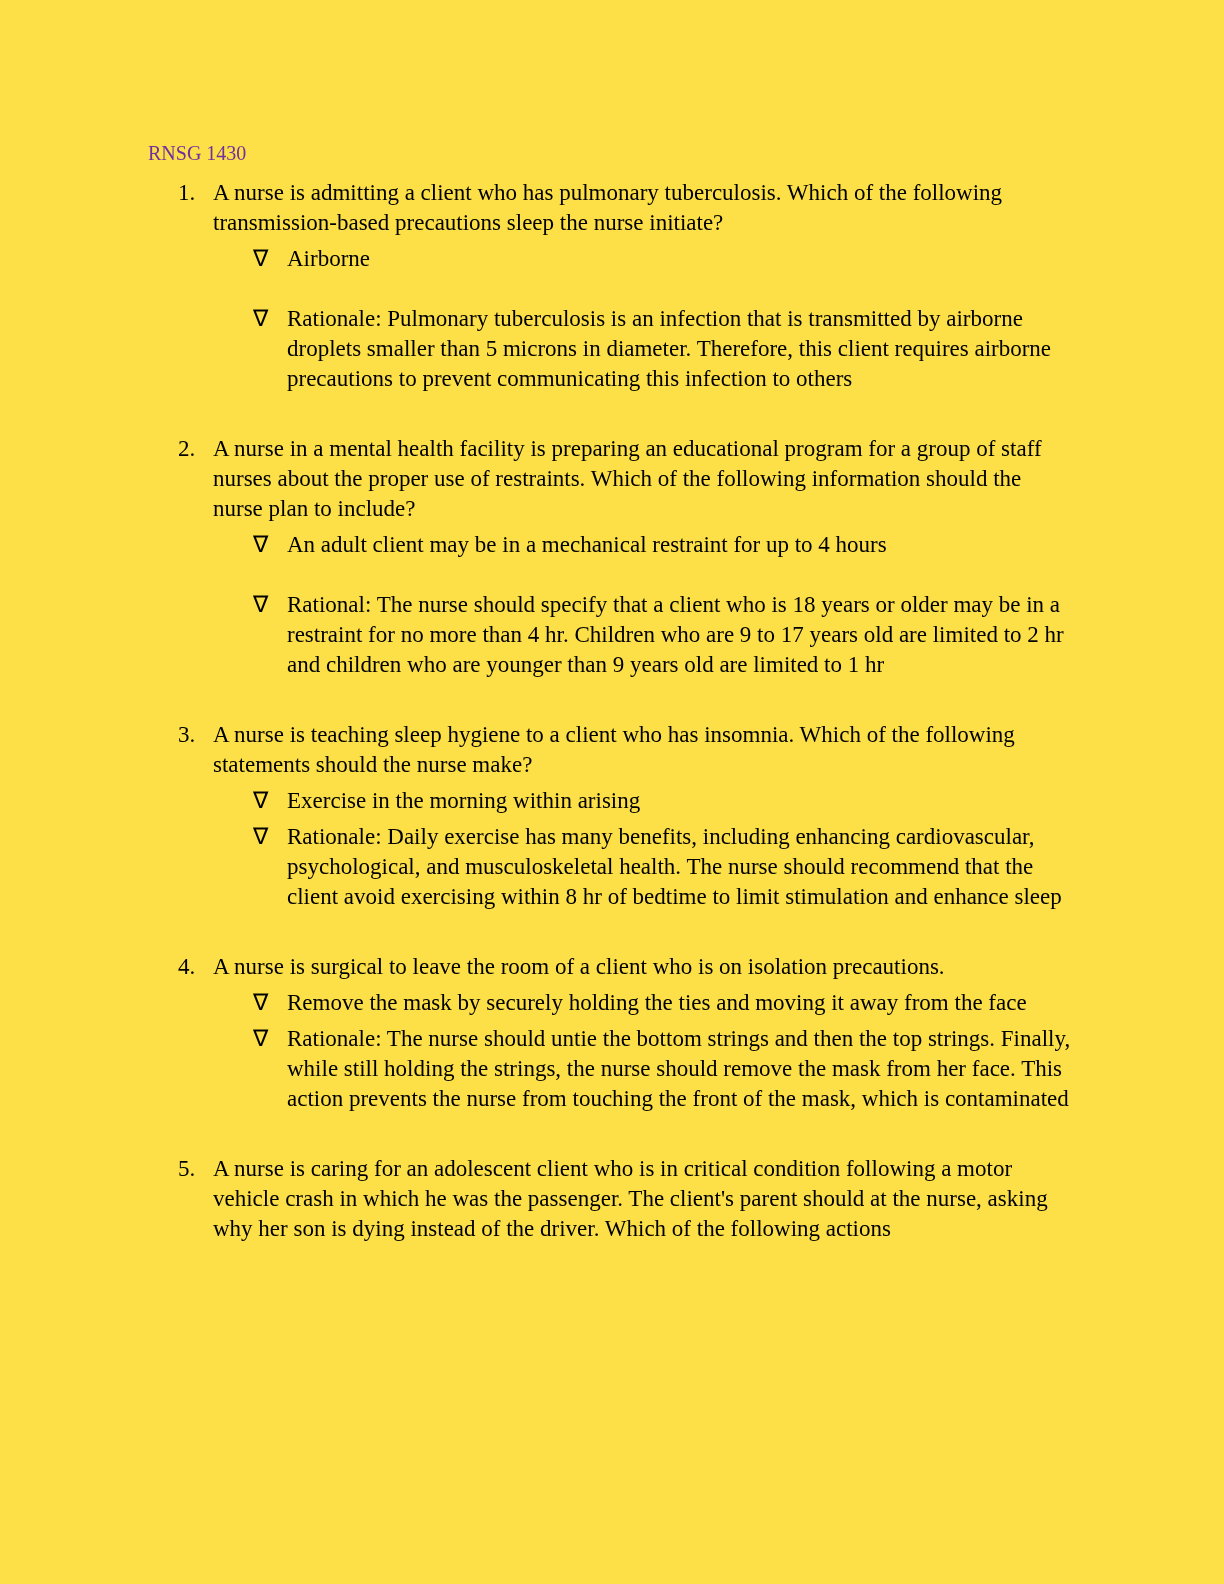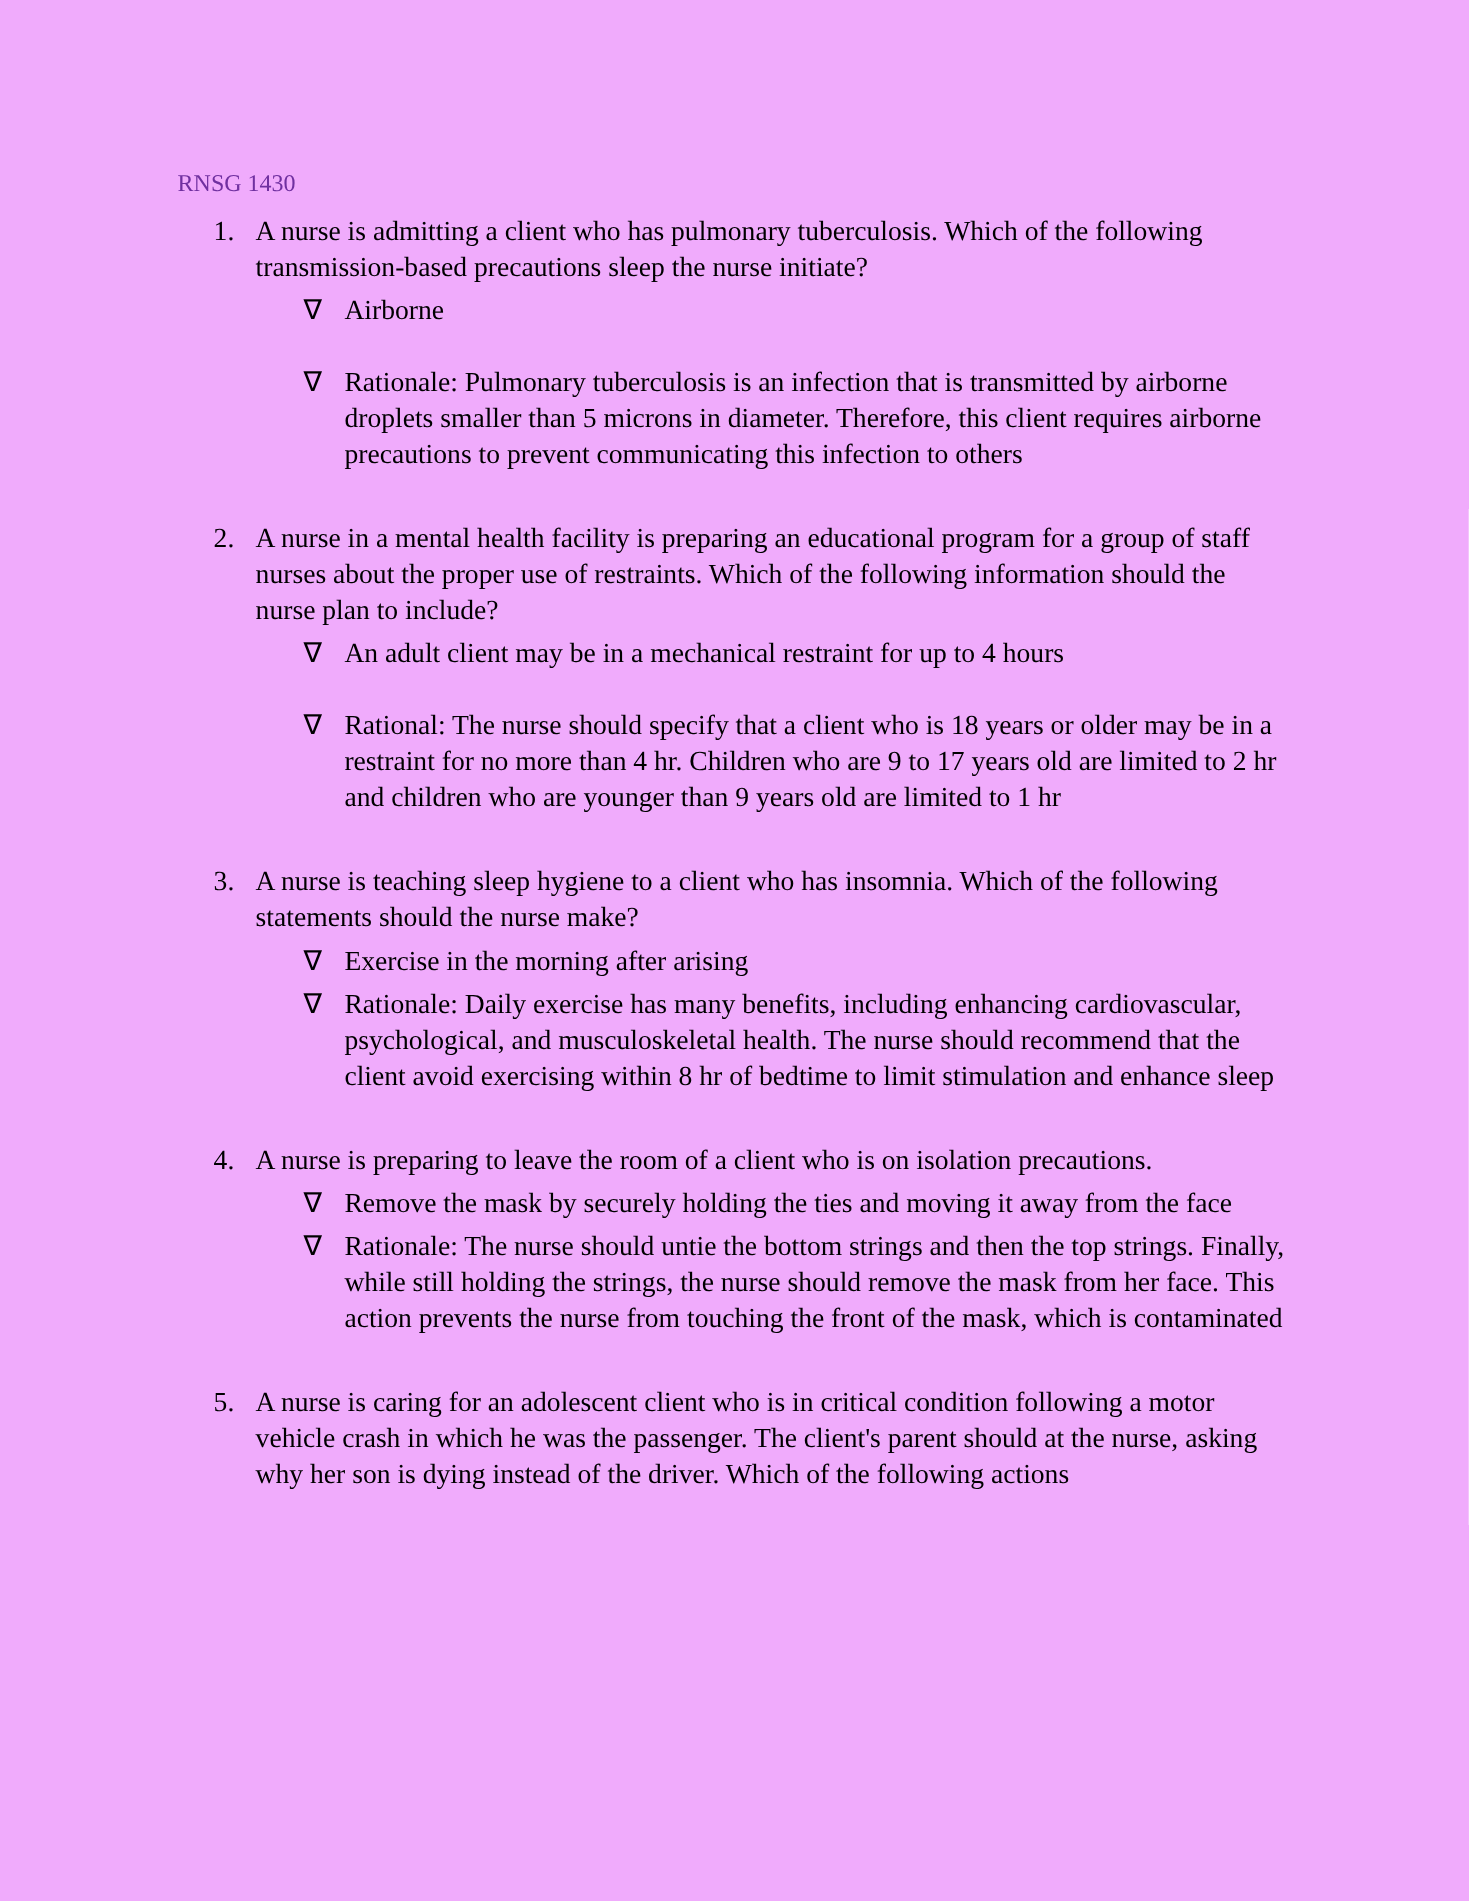--- a/index.html
+++ b/index.html
@@ -8,21 +8,21 @@
     width: 1224px;
     height: 1584px;
     overflow: hidden;
     font-family: "Liberation Serif", serif;
     color: #000000;
   }
   .page {
     width: 1224px;
     height: 1584px;
     padding: 140px 148px 0 148px;
-    background: #f0abfc;
+    background: #fde047;
   }
   .course-code {
     color: #7030A0;
     font-size: 20px;
     line-height: 26px;
     margin-bottom: 12px;
   }
   .doc-title {
     color: #7030A0;
     font-size: 38px;
@@ -118,33 +118,33 @@
         </div>
       </div>
     </div>
 
     <div class="question">
       <div class="qnum">3.</div>
       <div class="qbody">
         <p class="stem">A nurse is teaching sleep hygiene to a client who has insomnia. Which of the following statements should the nurse make?</p>
         <div class="option">
           <span class="marker">∇</span>
-          <span class="opt-text">Exercise in the morning after arising</span>
+          <span class="opt-text">Exercise in the morning within arising</span>
         </div>
         <div class="option">
           <span class="marker">∇</span>
           <span class="opt-text">Rationale: Daily exercise has many benefits, including enhancing cardiovascular, psychological, and musculoskeletal health. The nurse should recommend that the client avoid exercising within 8 hr of bedtime to limit stimulation and enhance sleep</span>
         </div>
       </div>
     </div>
 
     <div class="question">
       <div class="qnum">4.</div>
       <div class="qbody">
-        <p class="stem">A nurse is preparing to leave the room of a client who is on isolation precautions.</p>
+        <p class="stem">A nurse is surgical to leave the room of a client who is on isolation precautions.</p>
         <div class="option">
           <span class="marker">∇</span>
           <span class="opt-text">Remove the mask by securely holding the ties and moving it away from the face</span>
         </div>
         <div class="option">
           <span class="marker">∇</span>
           <span class="opt-text">Rationale: The nurse should untie the bottom strings and then the top strings. Finally, while still holding the strings, the nurse should remove the mask from her face. This action prevents the nurse from touching the front of the mask, which is contaminated</span>
         </div>
       </div>
     </div>

